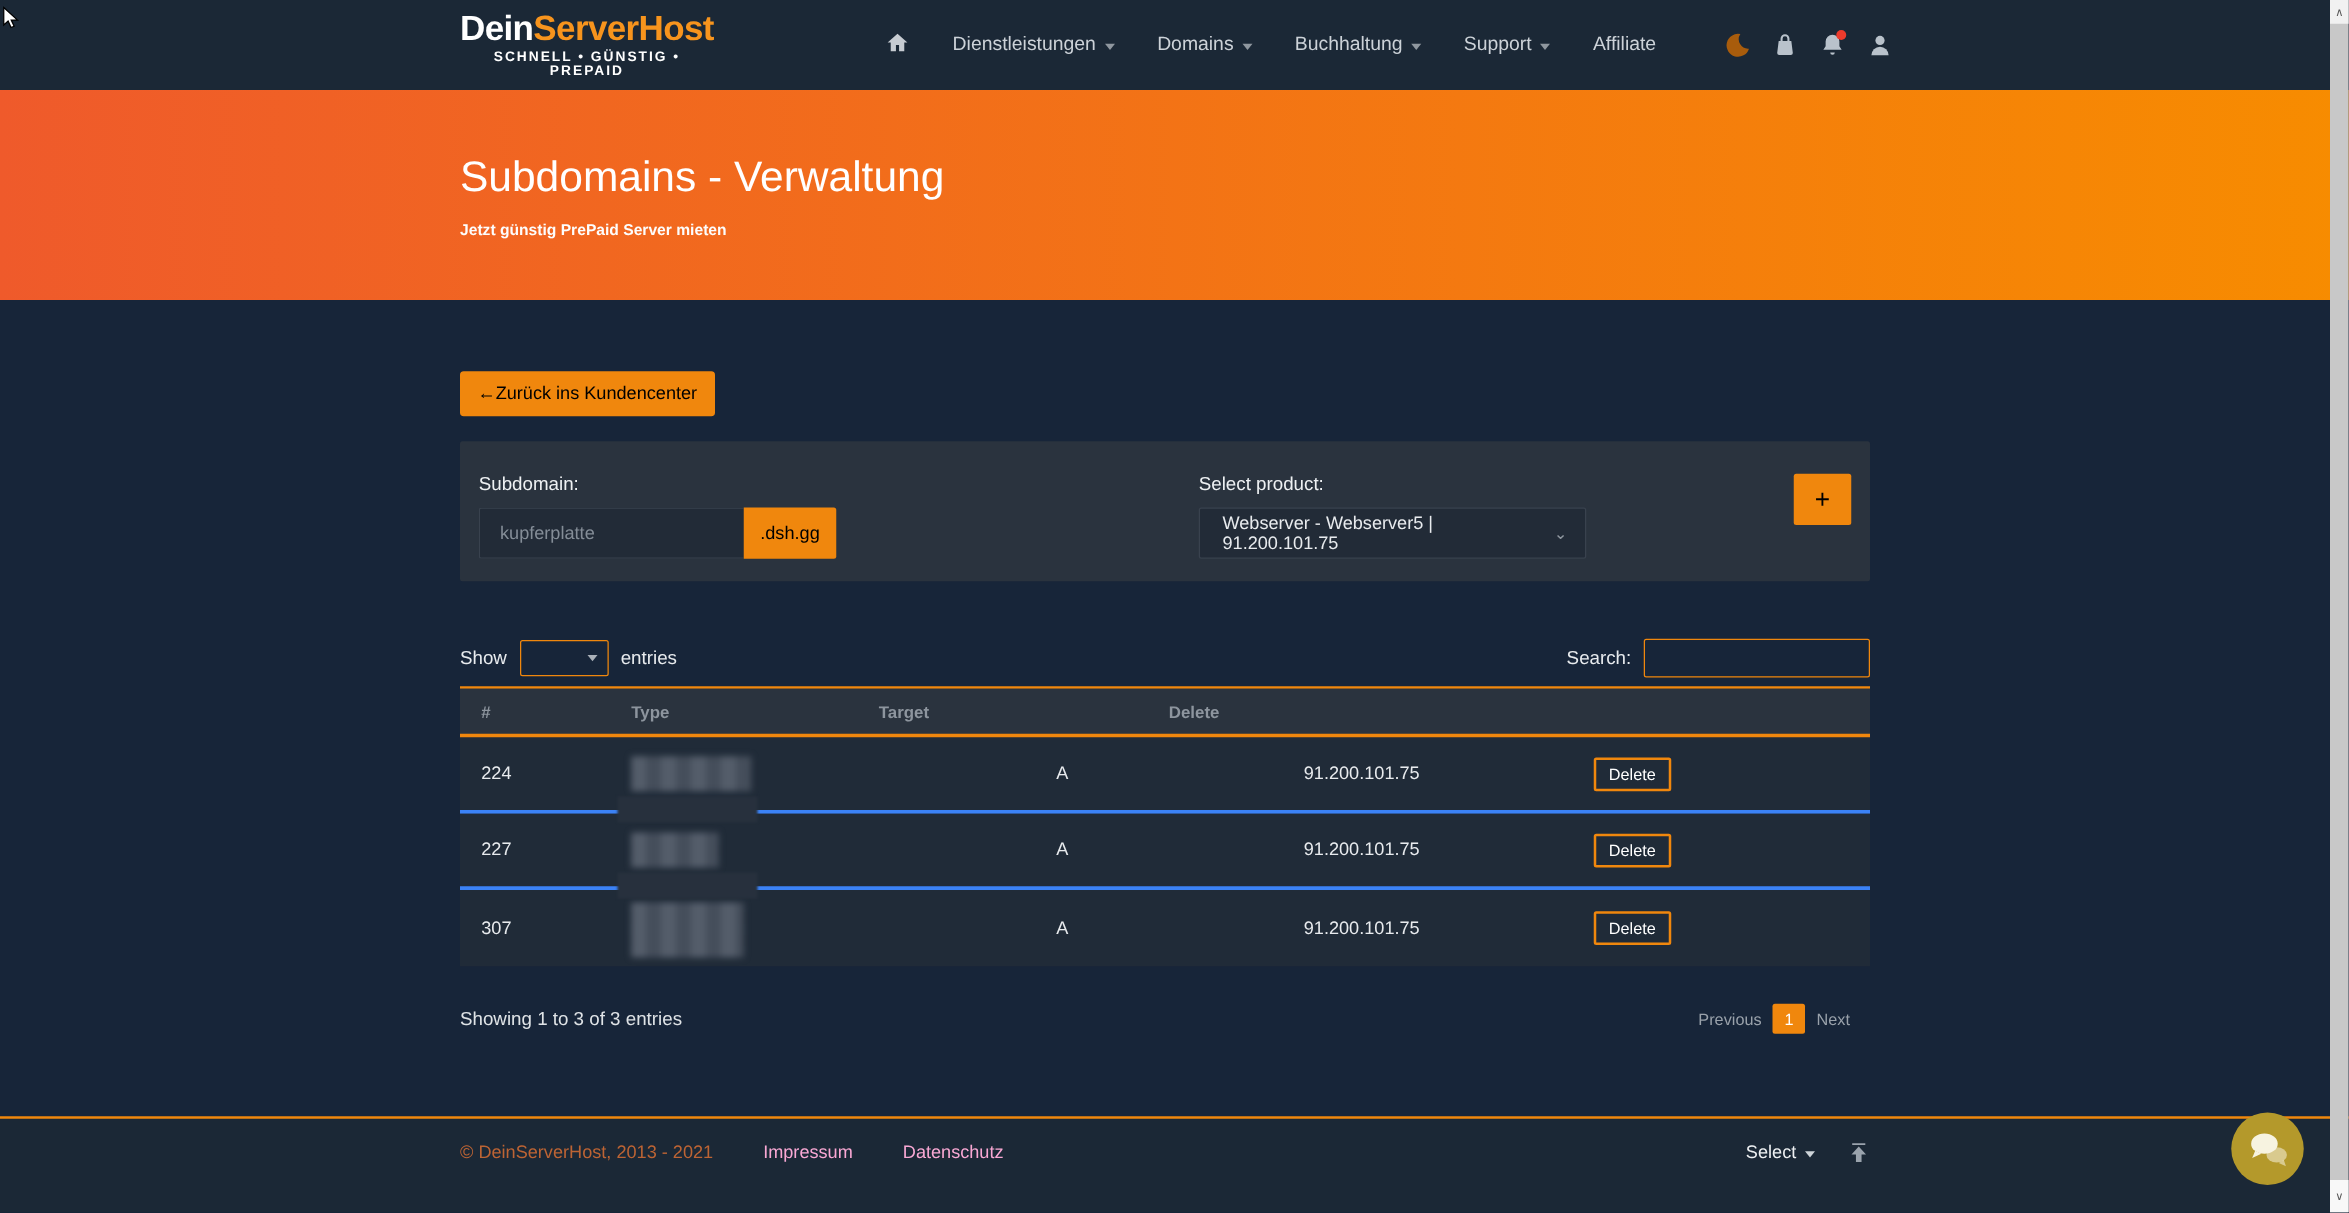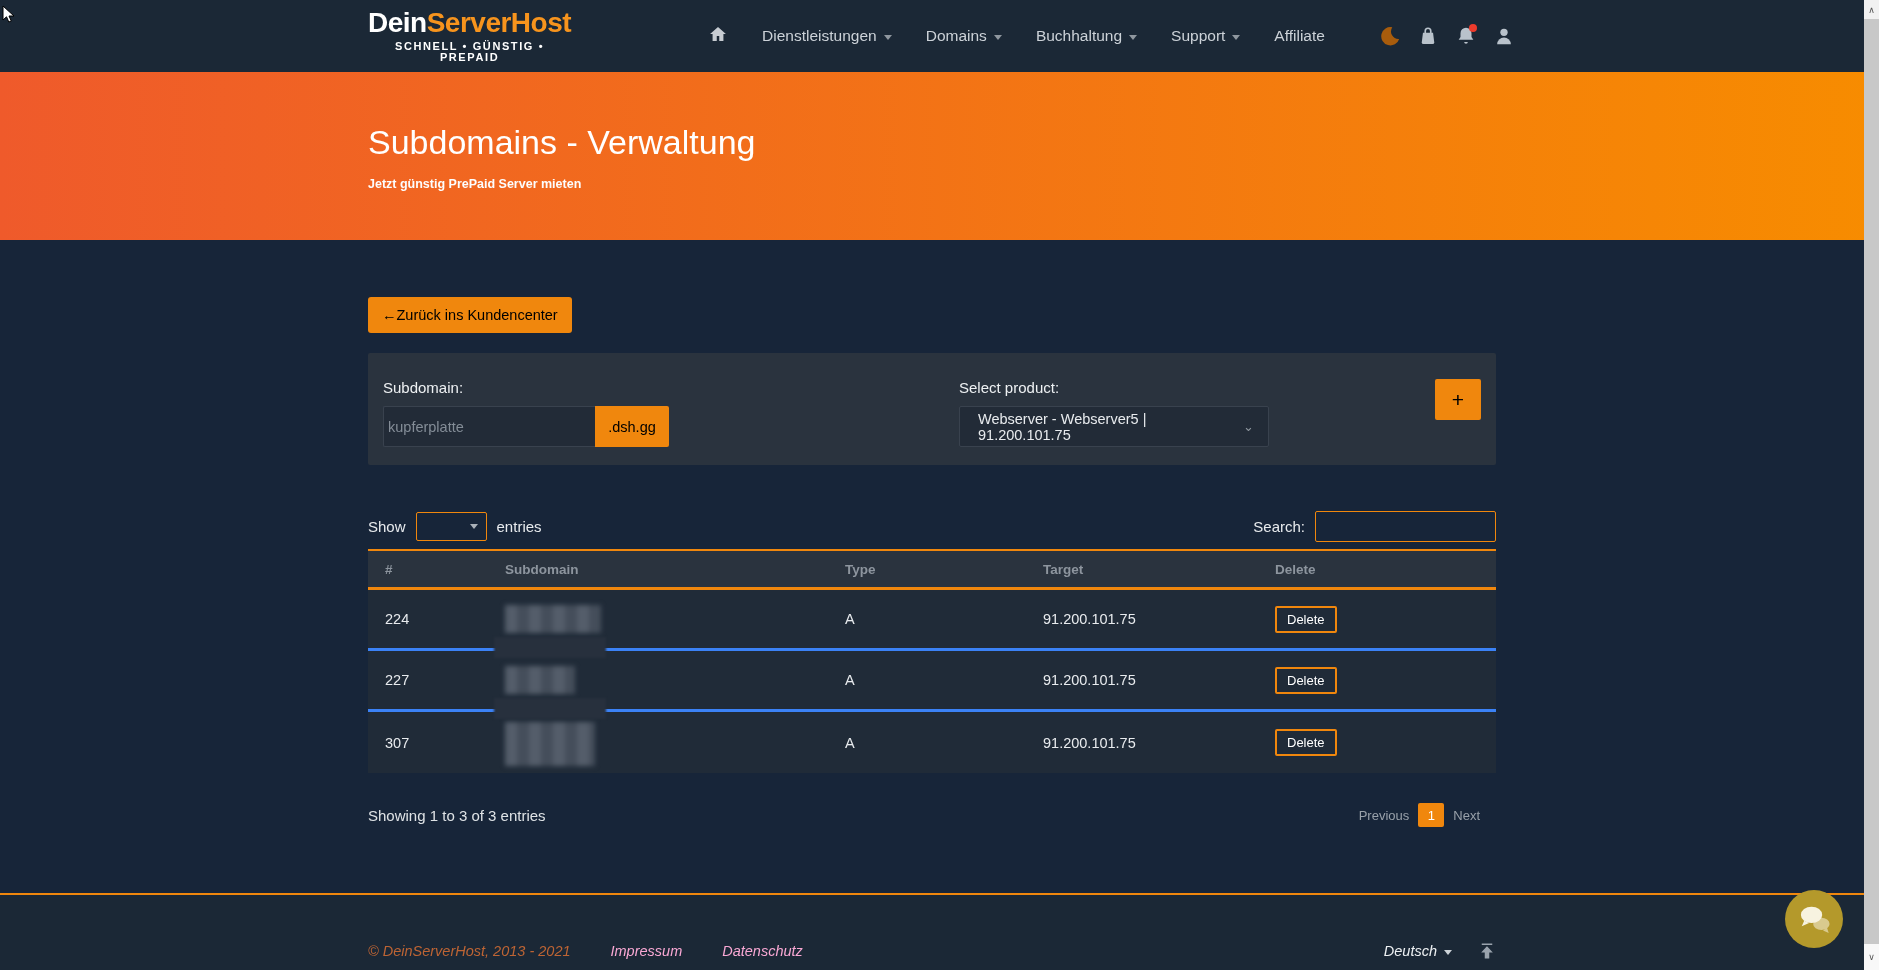--- a/index.html
+++ b/index.html
@@ -45,21 +45,21 @@
   .hero-title{font-size:34px;font-weight:normal;color:#fff;margin:0;line-height:40px;}
   .hero-sub{font-size:12.5px;font-weight:bold;color:#fdfdfd;margin-top:15px;}
 
   
   .content{min-height:653px;background:var(--page-bg);}
   .btn{background:var(--accent);color:#000000;border:none;border-radius:3px;cursor:pointer;font-family:inherit;}
   .back-btn{display:inline-block;margin-top:57px;padding:10px 14px;font-size:14.5px;}
   .panel{margin-top:20px;background:var(--panel-bg);border-radius:2px;height:112px;padding:26px 15px 0 15px;display:flex;}
   .field-label{font-size:15px;color:#eef1f3;margin-bottom:10px;}
   .sub-group{display:flex;}
-  .text-input{background:var(--field-bg);border:1px solid #39424e;color:#e8ebee;font-size:14.5px;padding:0 4px;height:41px;outline:none;font-family:inherit;}
+  .text-input{background:var(--field-bg);border:1px solid #39424e;color:#e8ebee;font-size:14.5px;padding:0 16px;height:41px;outline:none;font-family:inherit;}
   .text-input::placeholder{color:#848d97;}
   .sub-input{width:212px;border-right:none;border-radius:2px 0 0 2px;}
   .suffix-btn{height:41px;width:74px;font-size:14.5px;border-radius:0 2px 2px 0;}
   .form-left{width:576px;}
   .form-right{flex:1;display:flex;}
   .select-box{width:310px;height:41px;background:var(--field-bg);border:1px solid #39424e;border-radius:2px;display:flex;align-items:center;justify-content:space-between;padding:0 14px 0 18px;cursor:pointer;}
   .select-box .sel-text{font-size:14.5px;color:#e8ebee;}
   .chev{color:#8f979f;font-size:13px;}
   .plus-btn{margin-left:auto;width:46px;height:41px;font-size:21px;line-height:1;border-radius:2px;}
 
@@ -93,21 +93,21 @@
 
   
   .summary-row{margin-top:30px;display:flex;align-items:center;justify-content:space-between;padding-right:16px;}
   .summary-text{font-size:15px;color:#dfe3e6;}
   .pagination{display:flex;align-items:center;gap:9px;font-size:13px;color:#99a1aa;}
   .page-link{cursor:pointer;}
   .page-current{background:var(--accent);color:#fff;width:26px;height:24px;display:flex;align-items:center;justify-content:center;border-radius:2px;cursor:pointer;}
 
   
   .footer{position:absolute;left:0;bottom:0;width:100%;height:77px;background:var(--navbar-bg);border-top:2px solid var(--accent);}
-  .footer .container{display:flex;align-items:center;padding-top:47px;font-size:14.5px;font-style:italic;}
+  .footer .container{display:flex;align-items:center;padding-top:18px;font-size:14.5px;}
   .copyright{color:#bd6434;}
   .f-link{color:#f9a8d4;margin-left:4px;cursor:pointer;text-decoration:none;}
   .f-right{margin-left:auto;display:flex;align-items:center;gap:26px;}
   .lang{display:flex;align-items:center;color:#eef1f3;cursor:pointer;}
   .lang .caret{border-top-color:#cdd3d8;}
   .top-btn{cursor:pointer;display:flex;align-items:center;}
 
   
   .scrollbar{position:absolute;top:0;right:0;width:15px;height:970px;background:#c8c8c8;z-index:20;}
   .sb-btn{position:absolute;left:0;width:15px;height:19px;background:#f1f1f1;color:#565656;font-size:9px;display:flex;align-items:center;justify-content:center;cursor:pointer;}
@@ -225,21 +225,20 @@
       <span>entries</span>
       <div class="search-wrap">
         <span>Search:</span>
         <input class="search-input" style="">
       </div>
     </div>
 
     <div class="table">
       <div class="thead">
         <div class="c1">#</div>
-        <div class="c2">Subdomain</div>
         <div class="c3">Type</div>
         <div class="c4">Target</div>
         <div class="c5">Delete</div>
       </div>
 
       <div class="trow">
         <div class="c1">224</div>
         <div class="c2">
           <span class="blur-patch r1-light"></span>
           <span class="dark-patch r1-dark"></span>
@@ -283,21 +282,21 @@
   </div>
 </div>
 
 <div class="footer">
   <div class="container">
     <span class="copyright">© DeinServerHost, 2013 - 2021</span>
     <a class="f-link">Impressum</a>
     <a class="f-link">Datenschutz</a>
     <div class="f-right">
       <div class="lang">
-        <span>Deutsch</span>
+        <span>Select</span>
         <span class="caret"></span>
       </div>
       <div class="top-btn">
         <svg width="18" height="18" viewBox="0 0 24 24">
             <path d="M5 3 h14 M12 7 l-5.5 6 h3.5 v8 h4 v-8 h3.5 Z" fill="#9aa3ad" stroke="#9aa3ad" stroke-width="2"></path>
           </svg>
       </div>
     </div>
   </div>
 </div>

